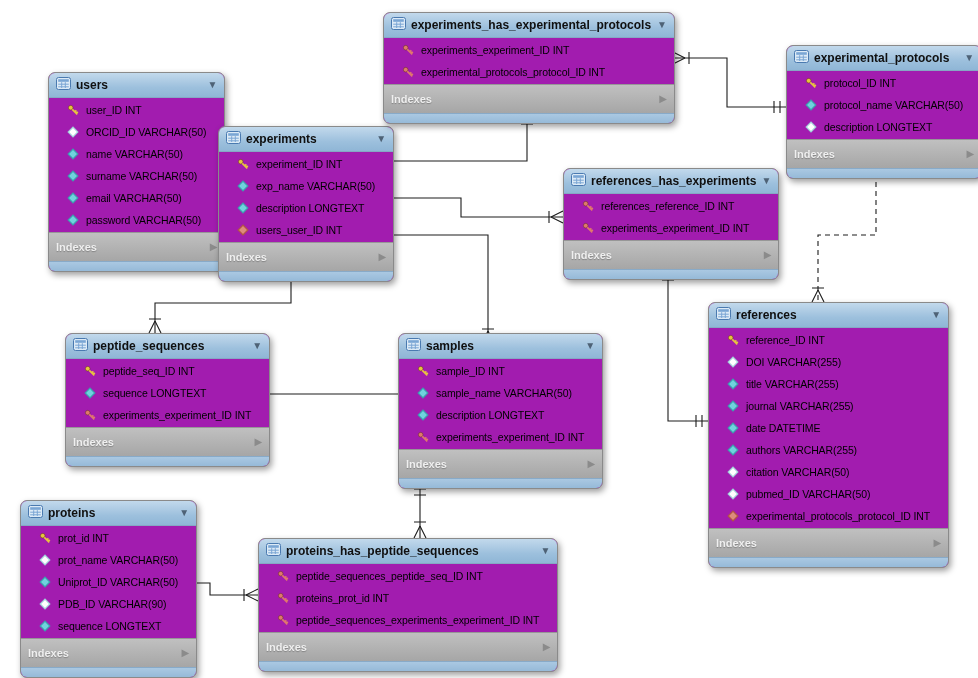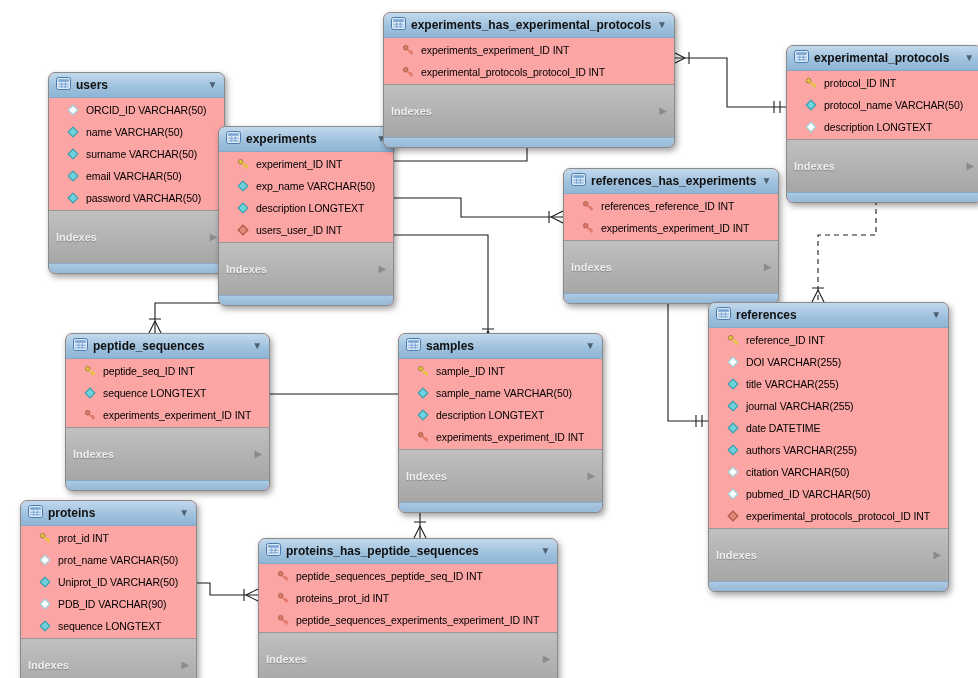--- a/index.html
+++ b/index.html
@@ -4,21 +4,21 @@
 <style>
   html,body{margin:0;padding:0;background:#ffffff;}
   .canvas{
     position:relative;width:978px;height:678px;overflow:hidden;
     background:#ffffff;font-family:"Liberation Sans",sans-serif;
   }
   .wires{position:absolute;left:0;top:0;z-index:0;}
   .wires path{fill:none;stroke:#1c1c1c;stroke-width:1.1;}
   .wires path.dashed{stroke-dasharray:5 4;}
   .db-table{
-    position:absolute;z-index:1;background:#fca5a5;
+    position:absolute;z-index:1;background:#a21caf;
     border:1px solid #8a8a8a;border-radius:7px;
     box-shadow:2px 3px 6px rgba(0,0,0,.38);
   }
   .tbl-header{
     display:flex;align-items:center;gap:5px;height:24px;padding:0 7px;
     background:linear-gradient(#c2d9ec,#9dc0dd 60%,#8fb6d6);
     border-bottom:1px solid #86a7c4;border-radius:6px 6px 0 0;
   }
   .tbl-title{font-size:12px;font-weight:bold;color:#101010;white-space:nowrap;}
   .collapse{margin-left:auto;font-size:10px;color:#4e6276;line-height:1;}
@@ -29,21 +29,21 @@
   .col-icon.key .i-key{display:block;}
   .col-icon.dia .i-dia{display:block;}
   .col-icon.gold{color:#e7c53f;}
   .col-icon.red{color:#e0796b;}
   .col-icon.filled{color:#6fd3de;--dstroke:#3b9fae;}
   .col-icon.hollow{color:#ffffff;--dstroke:#9fd0d8;}
   .col-icon.redfill{color:#de8b7c;--dstroke:#b25544;}
   .i-dia rect{stroke:var(--dstroke,#3b9fae);}
   .col-label{font-size:10.5px;letter-spacing:-0.1px;color:#000;}
   .tbl-footer{
-    display:flex;align-items:center;height:20px;padding:16px 7px;
+    display:flex;align-items:center;height:20px;padding:4px 7px;
     background:linear-gradient(#c0c0c0,#a6a6a6);
     border-top:1px solid #979797;
   }
   .tbl-footer .flabel{font-size:11px;font-weight:bold;color:#efefef;text-shadow:0 1px 1px rgba(0,0,0,.25);}
   .tbl-footer .fexpand{margin-left:auto;font-size:10px;color:#8b8b8b;line-height:1;}
   .bottom-strip{
     height:9px;background:linear-gradient(#aac8e2,#96bad8);
     border-top:1px solid #88aac8;border-radius:0 0 6px 6px;
   }
 </style>
@@ -98,20 +98,30 @@
       <span class="hicon"><svg width="15" height="13" viewBox="0 0 15 13">
             <rect x="0.5" y="0.5" width="14" height="12" rx="2" fill="#dceaf6" stroke="#4a7ab0"></rect>
             <rect x="2.2" y="2.2" width="10.6" height="2.6" fill="#7aa6d4"></rect>
             <path d="M2.2 7.2 H12.8 M2.2 9.8 H12.8 M5.7 5.2 V11 M9.3 5.2 V11" stroke="#7aa6d4" stroke-width="1" fill="none"></path>
           </svg></span>
       <span class="tbl-title">users</span>
       <span class="collapse">▼</span>
     </div>
     <div class="cols">
         <div class="col-row">
+    <span class="col-icon key gold">
+      <svg class="i-key" viewBox="0 0 12 12">
+              <circle cx="3.7" cy="3.7" r="2.3" fill="currentColor" stroke="rgba(90,60,0,.45)" stroke-width="1"></circle>
+              <path d="M5.3 5.3 L10.3 10.3 M7.9 7.9 L9.4 6.4 M9.3 9.3 L10.8 7.8" stroke="currentColor" stroke-width="1.7" fill="none"></path>
+            </svg>
+
+    </span>
+    <span class="col-label">user_ID INT</span>
+  </div>
+        <div class="col-row">
     <span class="col-icon dia hollow">
 
       <svg class="i-dia" viewBox="0 0 12 12">
               <rect x="2.6" y="2.6" width="6.8" height="6.8" transform="rotate(45 6 6)" fill="currentColor" stroke-width="1.2"></rect>
             </svg>
     </span>
     <span class="col-label">ORCID_ID VARCHAR(50)</span>
   </div>
         <div class="col-row">
     <span class="col-icon dia filled">

